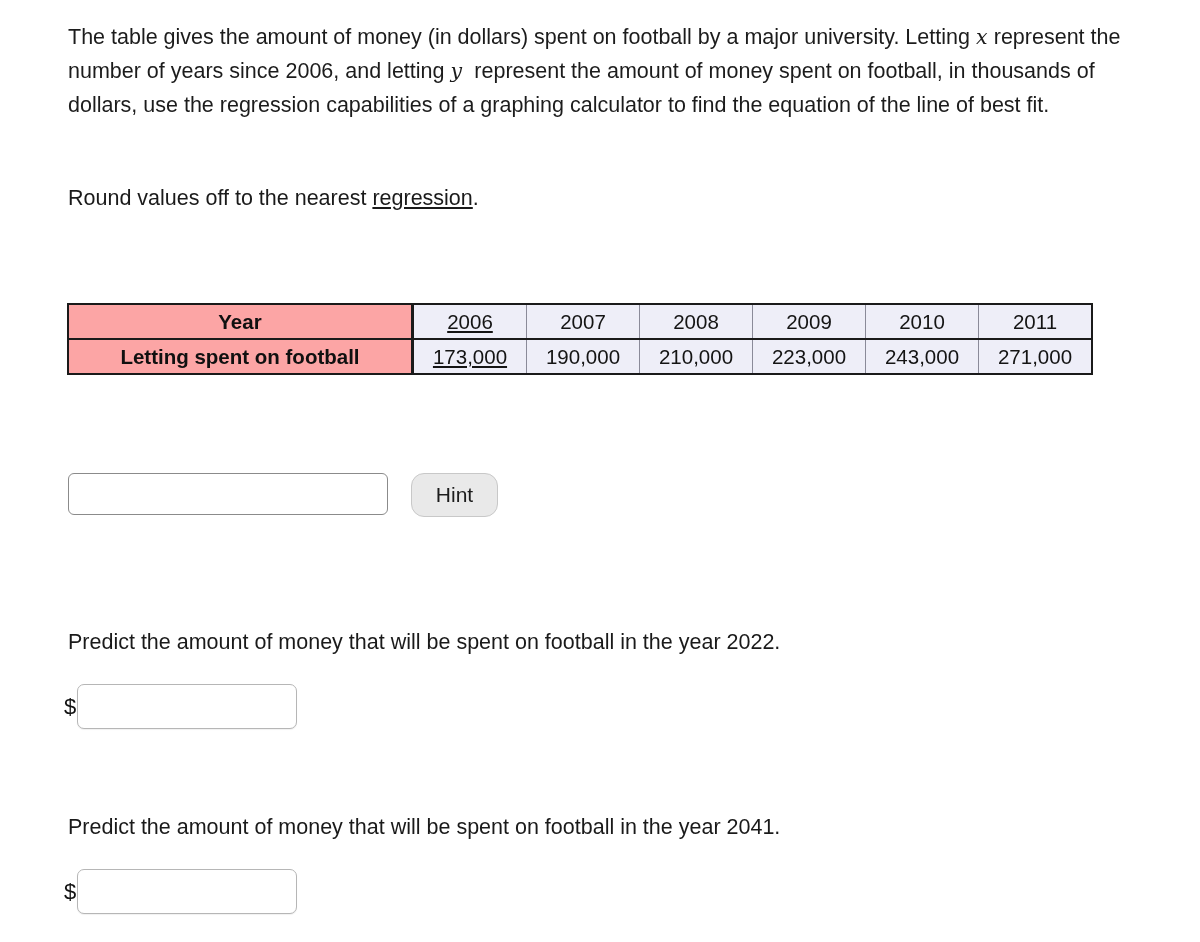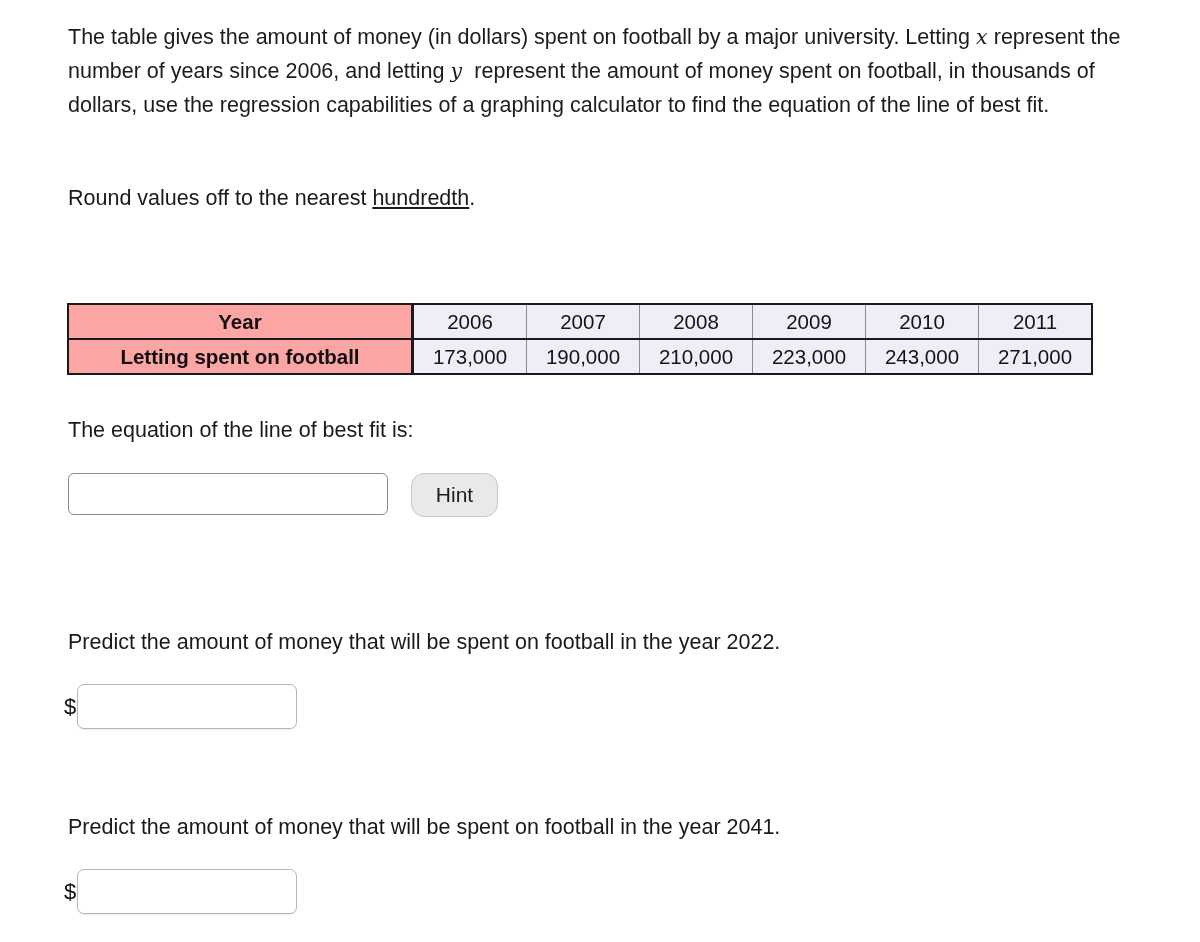--- a/index.html
+++ b/index.html
@@ -100,21 +100,21 @@
     border-bottom: 2px solid #1a1a1a;
   }
   td.datacell {
     background: #eeeef8;
     border-left: 1px solid #8a8a99;
     border-right: 1px solid #8a8a99;
     min-width: 88px;
     color: #141414;
   }
   td.datacell.last { border-right: none; }
-  td.datacell.first { border-left: none; }
+  td.datacell.first { border-left: none; text-decoration: underline; }
 
   
   .eq-label {
     position: absolute;
     left: 68px;
     top: 418px;
     font-size: 21.5px;
     margin: 0;
   }
   .eq-row {
@@ -204,21 +204,21 @@
 </style>
 </head>
 <body>
 
 <div class="page">
 
   <div class="prompt-block">
     <p class="para intro"><span>The table gives the amount of money (in dollars) spent on football by a major university. Letting</span> <span class="mathvar">x</span> <span>represent the number of years since 2006, and letting</span> <span class="mathvar">y</span>&nbsp; <span>represent the amount of money spent on football, in thousands of dollars, use the regression capabilities of a graphing calculator to find the equation of the line of best fit.</span></p>
   </div>
 
-  <p class="para-round"><span>Round values off to the nearest </span><span class="underline-word">hundredth</span><span>.</span></p>
+  <p class="para-round"><span>Round values off to the nearest </span><span class="underline-word">regression</span><span>.</span></p>
 
 
   <div class="data-table-wrap">
     <table class="data-table">
       <tbody>
         <tr class="row-years">
           <td class="rowlabel">Year</td>
           <td class="datacell first">2006</td>
           <td class="datacell">2007</td>
           <td class="datacell">2008</td>
@@ -232,21 +232,20 @@
           <td class="datacell">190,000</td>
           <td class="datacell">210,000</td>
           <td class="datacell">223,000</td>
           <td class="datacell">243,000</td>
           <td class="datacell last">271,000</td>
         </tr>
       </tbody>
     </table>
   </div>
 
-  <p class="eq-label">The equation of the line of best fit is:</p>
 
   <div class="eq-row">
     <input class="eq-input" type="text" value="" style="">
     <button class="hint-button">Hint</button>
   </div>
 
   <p class="predict-1">Predict the amount of money that will be spent on football in the year 2022.</p>
   <div class="money-row money-row-1">
     <span class="dollar-sign">$</span>
     <input class="money-input" type="text" value="" style="">

